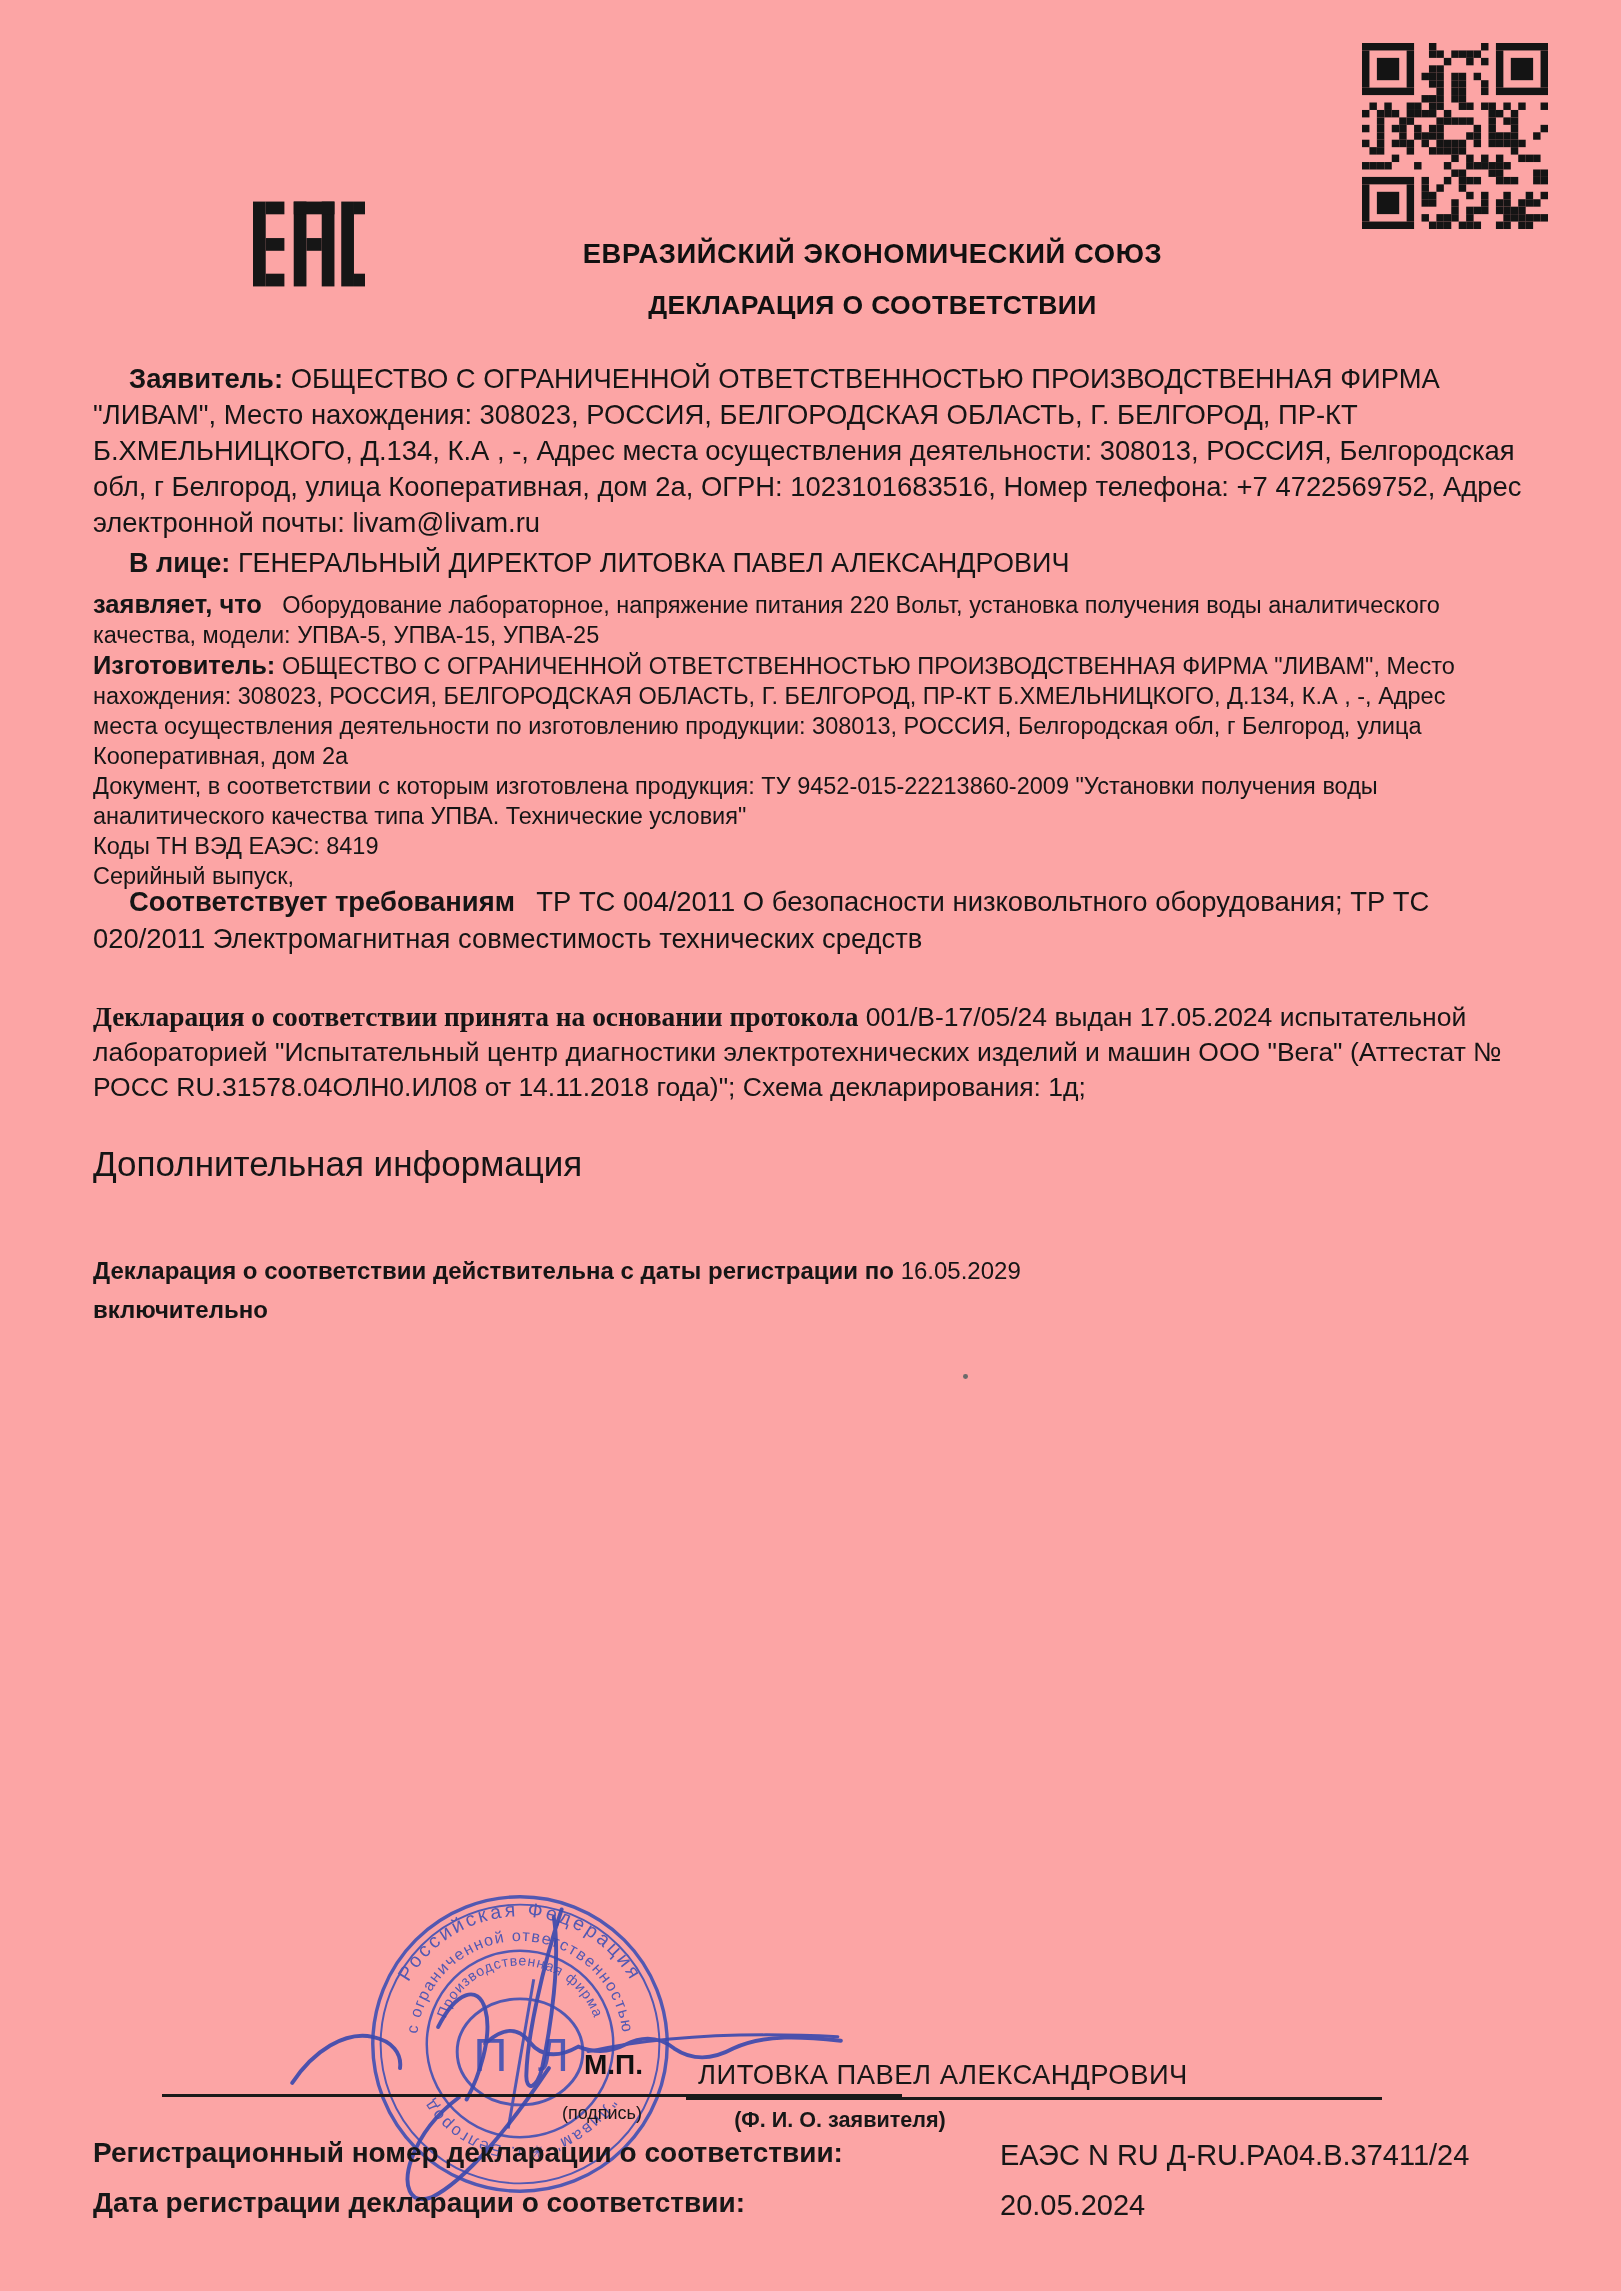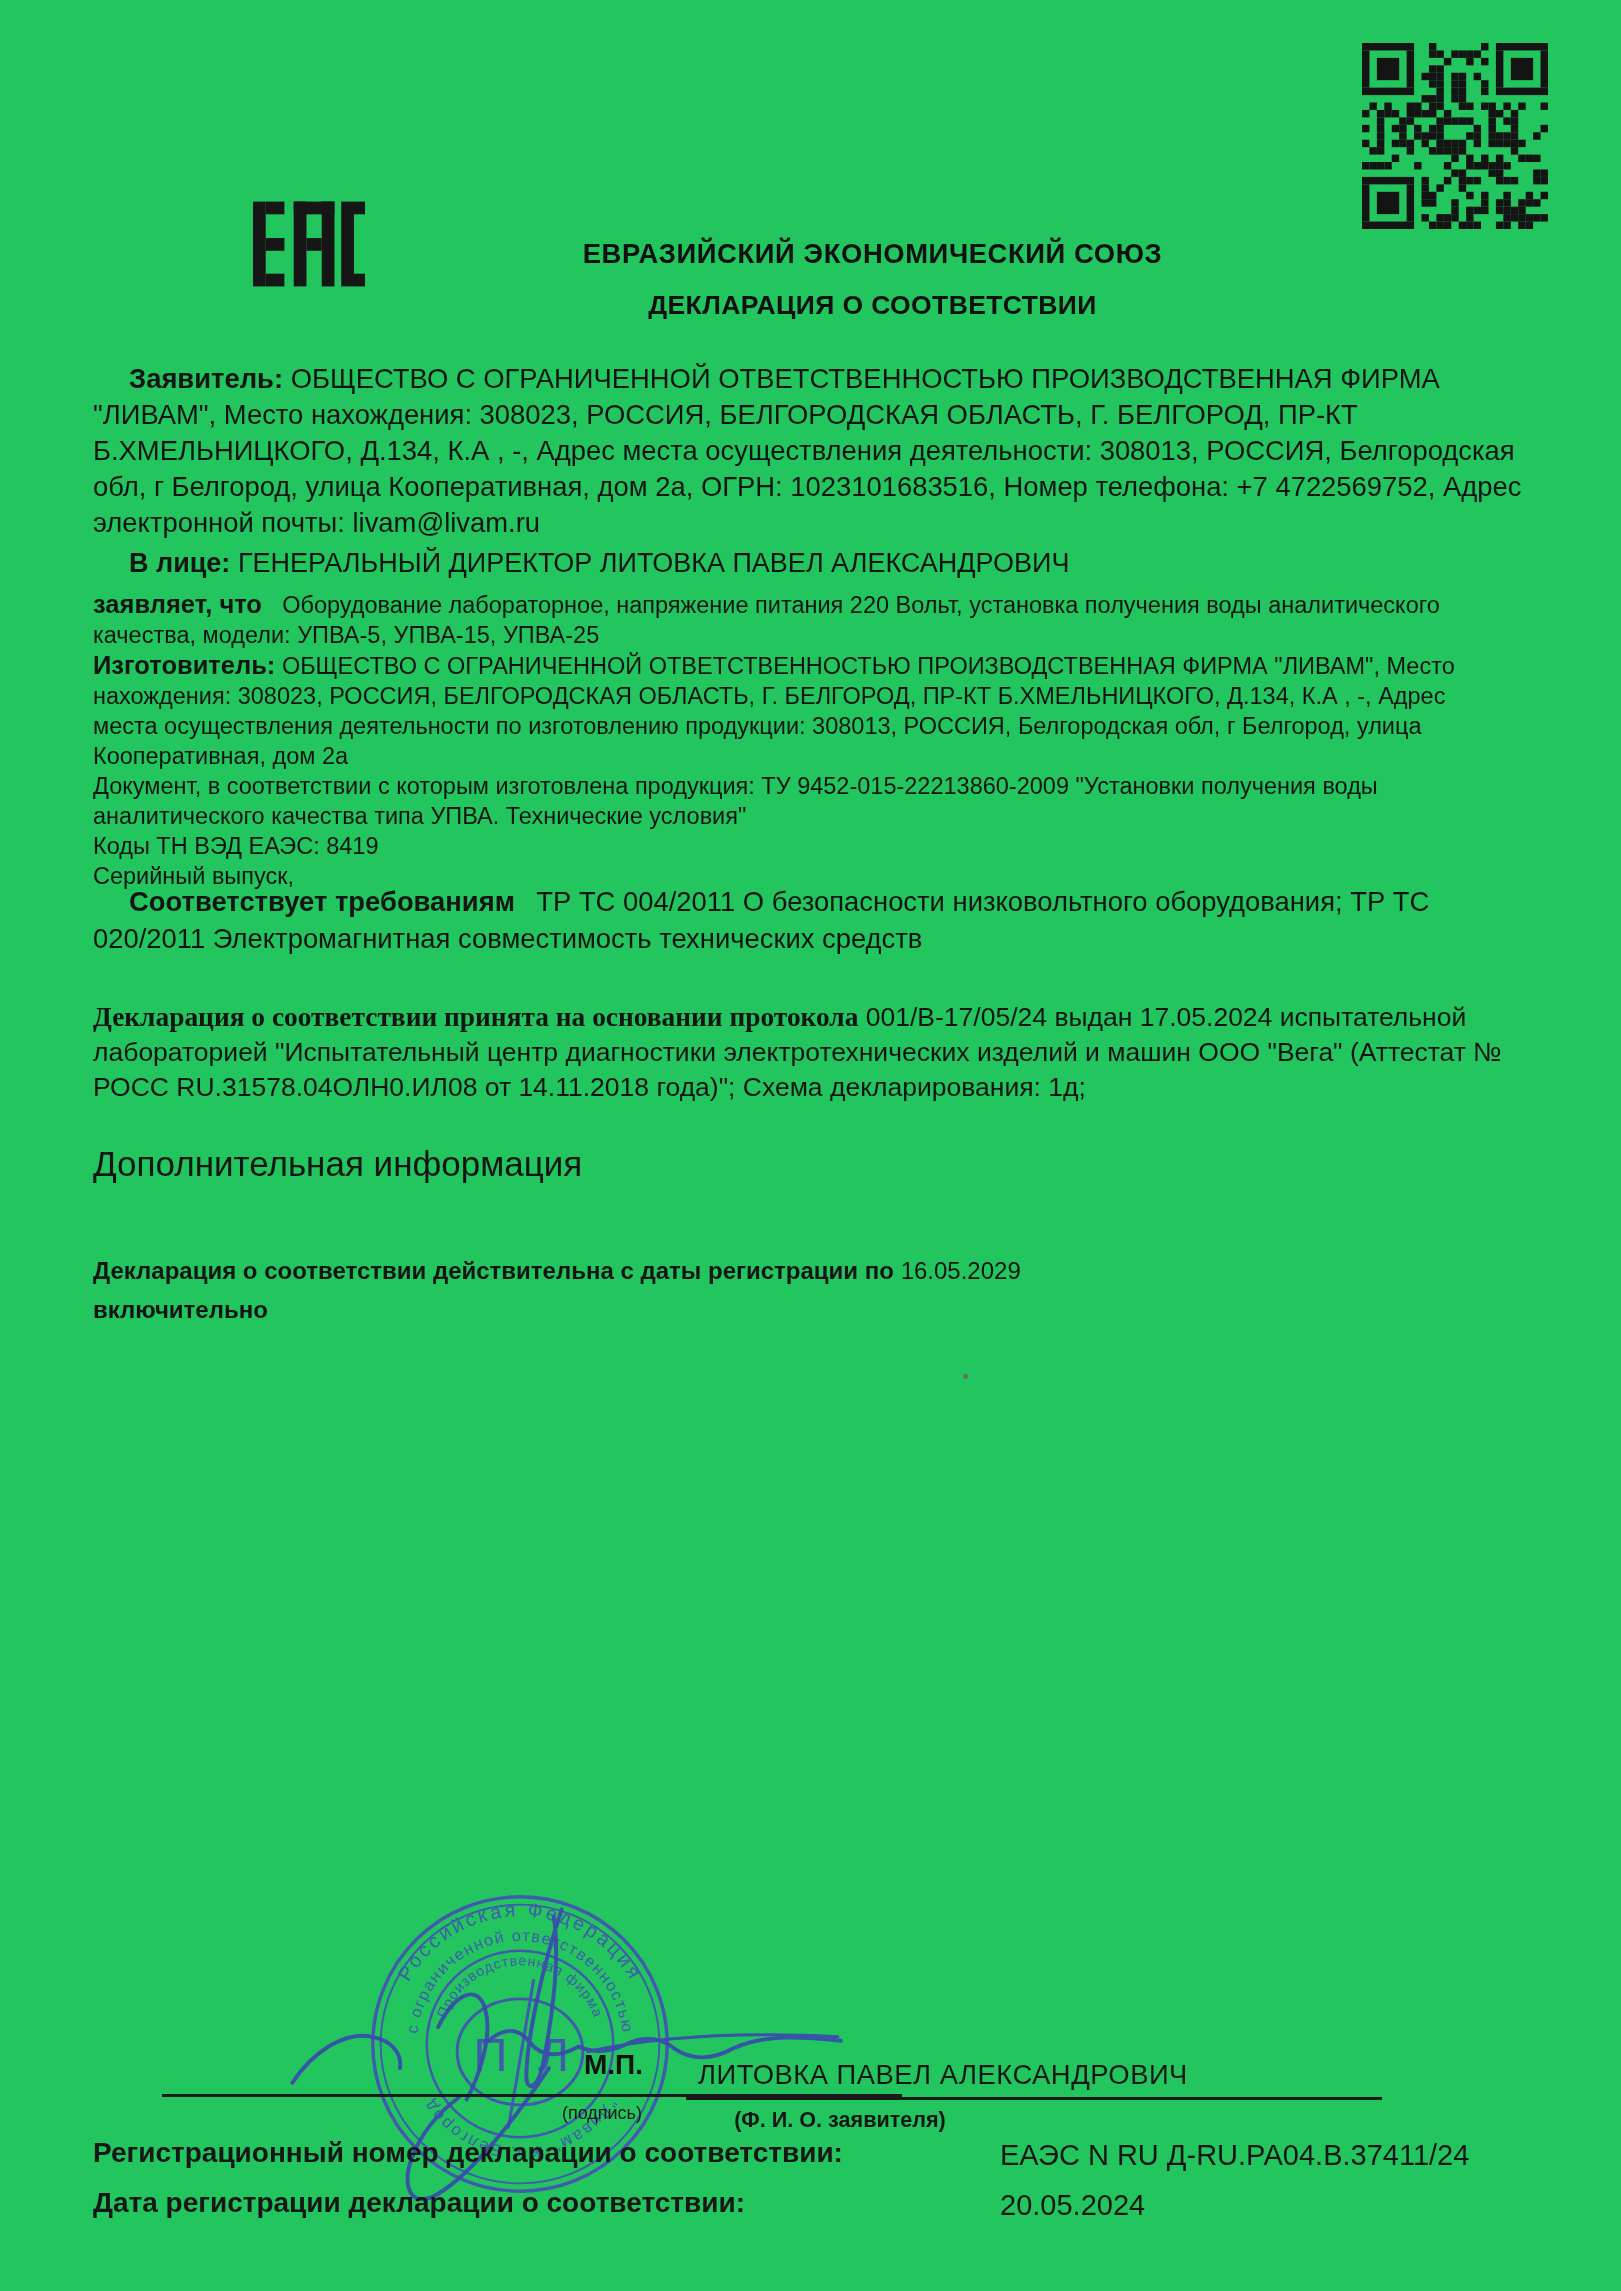--- a/index.html
+++ b/index.html
@@ -1,18 +1,18 @@
 <!DOCTYPE html>
 <html><head>
 <meta charset="utf-8">
 <style>
   html,body{margin:0;padding:0;background:#9a9a9a;}
   .page{
     position:relative;width:1621px;height:2292px;margin:0 auto;
-    background:#22c55e;color:#171717;overflow:hidden;
+    background:#fca5a5;color:#171717;overflow:hidden;
     font-family:"Liberation Sans",sans-serif;
   }
   .b{font-weight:700;margin-left:36px;}
   .gap{margin-right:13.7px;}
   .hdr{position:absolute;left:62px;width:1621px;text-align:center;font-weight:700;color:#111;}
   .hdr.h1{top:238px;font-size:27.4px;letter-spacing:0.6px;}
   .hdr.h2{top:290px;font-size:26.5px;letter-spacing:0.4px;}
   .blk{position:absolute;left:93px;width:1436px;color:#151515;}
   .applicant{top:361px;font-size:27.4px;line-height:36px;}
   .person{top:545px;font-size:27px;line-height:36px;}

